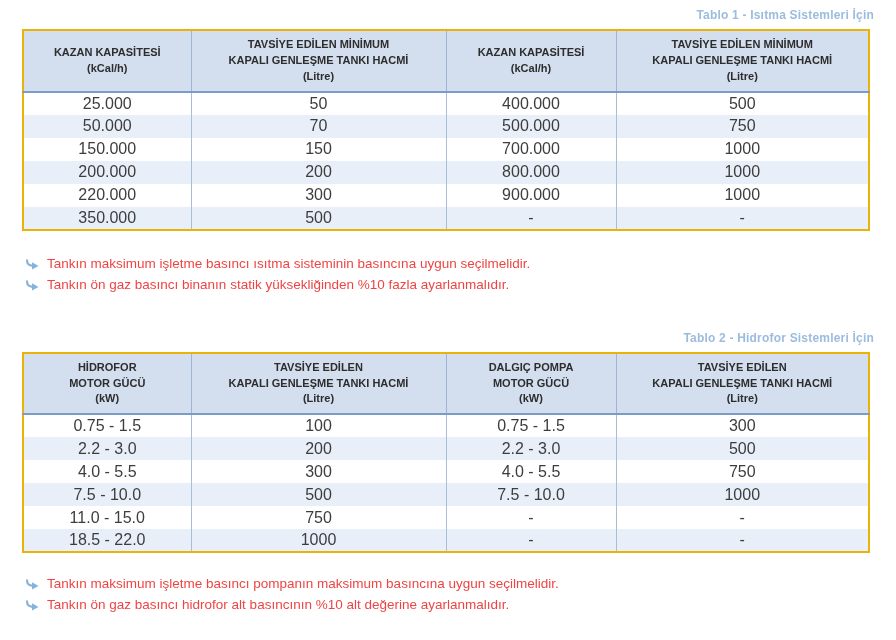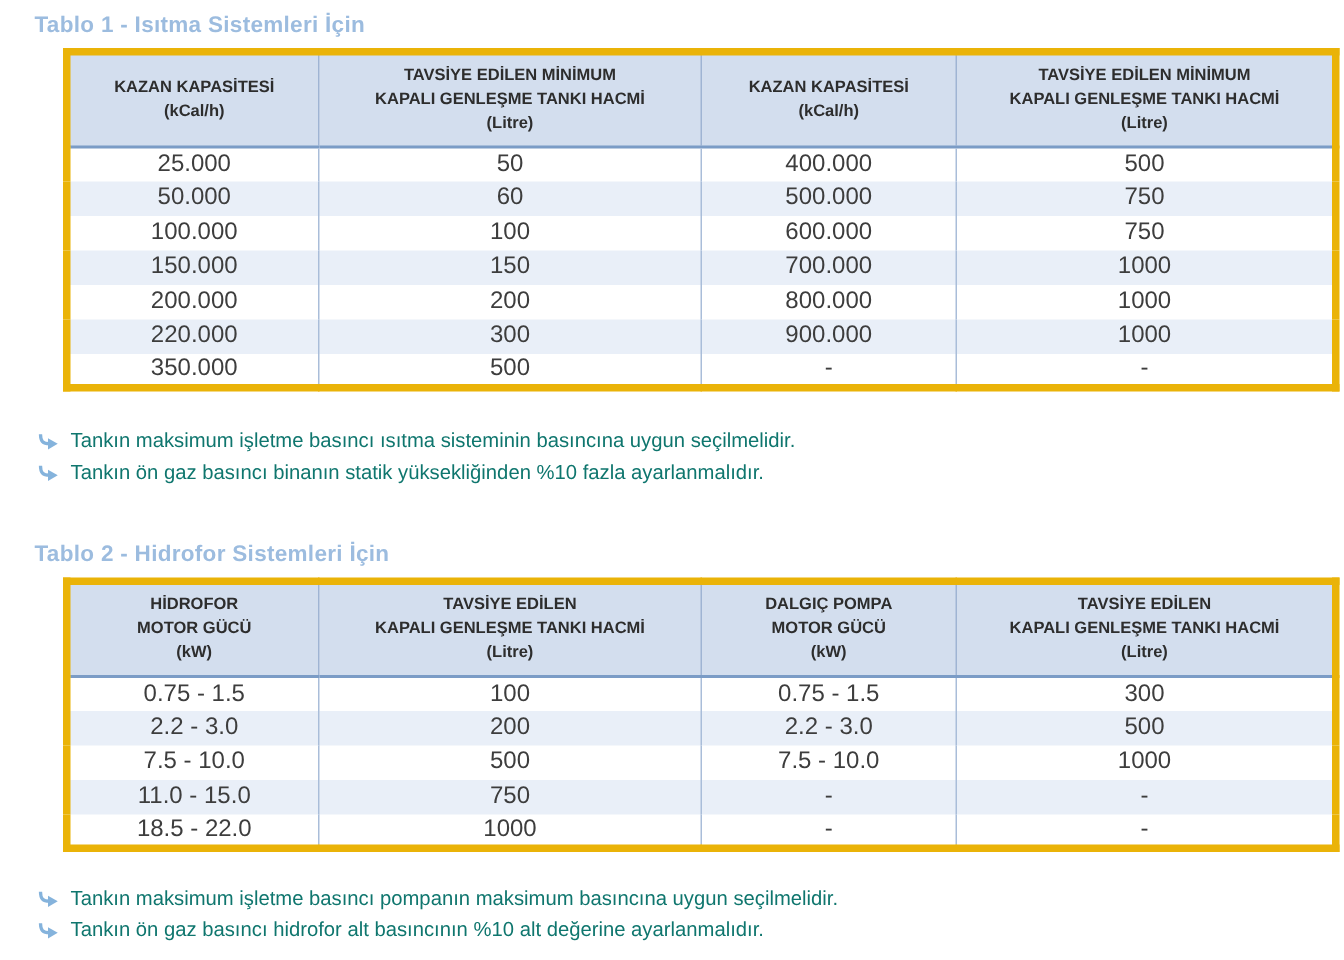--- a/index.html
+++ b/index.html
@@ -7,34 +7,34 @@
   body {
     width: 896px;
     height: 640px;
     background: #ffffff;
     font-family: "Liberation Sans", sans-serif;
     overflow: hidden;
   }
   .content { padding: 8px 22px 0 22px; }
 
   .table-title {
-    font-size: 15px;
+    font-size: 12px;
     font-weight: bold;
     color: #9cbcdf;
     margin: 0 0 7px 1px;
     letter-spacing: 0.2px;
+    text-align: right;
   }
   .title2 { margin-top: 37px; }
 
   table {
     border-collapse: collapse;
     table-layout: fixed;
     width: 846px;
-    border: 5px solid #eab308;
-    margin-left: 20px;
+    border: 2px solid #eab308;
   }
   col.c1 { width: 168px; }
   col.c2 { width: 255px; }
   col.c3 { width: 170px; }
   col.c4 { width: 253px; }
 
   th {
     background: #d3deee;
     border-bottom: 2px solid #7b9cc6;
     border-left: 1px solid #9fb4d3;
@@ -61,21 +61,21 @@
   }
   td:first-child { border-left: none; }
   tbody tr:nth-child(even) td { background: #e9eff8; }
 
   .notes { margin: 25px 0 0 3px; }
   .note {
     display: flex;
     align-items: flex-start;
     gap: 8px;
     font-size: 13.5px;
-    color: #0f766e;
+    color: #ef4444;
     margin-bottom: 4px;
     line-height: 1.25;
   }
   .note .arrow { flex: none; margin-top: 3px; }
   .notes2 { margin-top: 23px; }
 </style>
 </head>
 <body>
 
 <div class="content">
@@ -113,28 +113,22 @@
     </thead>
     <tbody>
       <tr>
         <td>25.000</td>
         <td>50</td>
         <td>400.000</td>
         <td>500</td>
       </tr>
       <tr>
         <td>50.000</td>
-        <td>60</td>
+        <td>70</td>
         <td>500.000</td>
-        <td>750</td>
-      </tr>
-      <tr>
-        <td>100.000</td>
-        <td>100</td>
-        <td>600.000</td>
         <td>750</td>
       </tr>
       <tr>
         <td>150.000</td>
         <td>150</td>
         <td>700.000</td>
         <td>1000</td>
       </tr>
       <tr>
         <td>200.000</td>
@@ -214,20 +208,26 @@
         <td>0.75 - 1.5</td>
         <td>300</td>
       </tr>
       <tr>
         <td>2.2 - 3.0</td>
         <td>200</td>
         <td>2.2 - 3.0</td>
         <td>500</td>
       </tr>
       <tr>
+        <td>4.0 - 5.5</td>
+        <td>300</td>
+        <td>4.0 - 5.5</td>
+        <td>750</td>
+      </tr>
+      <tr>
         <td>7.5 - 10.0</td>
         <td>500</td>
         <td>7.5 - 10.0</td>
         <td>1000</td>
       </tr>
       <tr>
         <td>11.0 - 15.0</td>
         <td>750</td>
         <td>-</td>
         <td>-</td>

